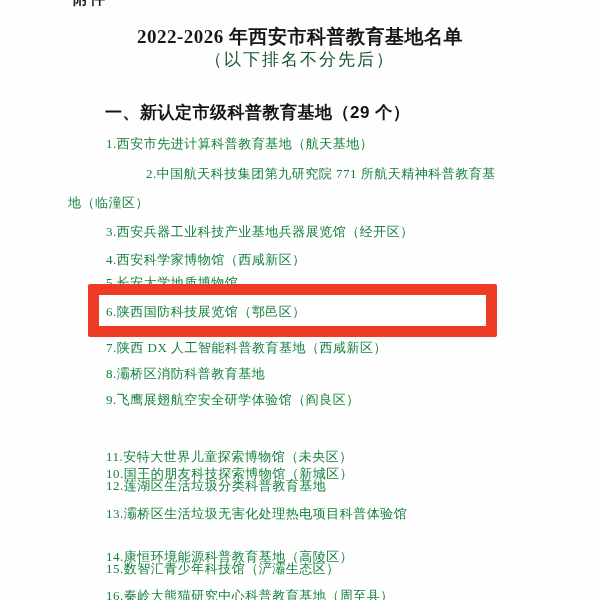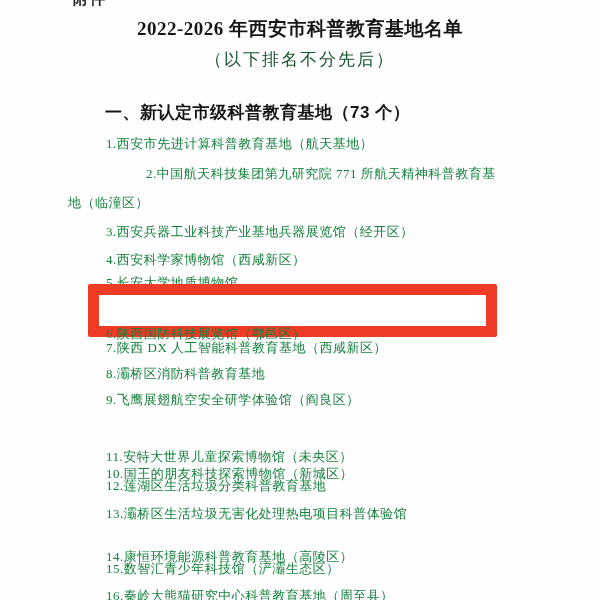--- a/index.html
+++ b/index.html
@@ -22,21 +22,21 @@
     font-size: 15px;
     font-weight: 600;
     color: #1e1e1e;
     letter-spacing: 2px;
     font-family: "Liberation Sans", "DejaVu Sans", sans-serif;
   }
   .title {
     position: absolute;
     top: 16px;
     left: 0; right: 0;
-    margin: 0;
+    margin: 8px;
     text-align: center;
     font-size: 19px;
     font-weight: bold;
     color: #161616;
     letter-spacing: 0.5px;
     font-family: "Liberation Serif", "DejaVu Serif", serif;
   }
   .subtitle {
     position: absolute;
     top: 48px;
@@ -66,21 +66,21 @@
     letter-spacing: 0.5px;
     white-space: nowrap;
     z-index: 1;
   }
   .l0  { top: 134px; }
   .l1  { top: 164px; margin-left: 40px; }
   .l2  { top: 193px; left: 68px; }
   .l3  { top: 222px; text-align: center; }
   .l4  { top: 250px; }
   .l5  { top: 273px; }
-  .l6  { top: 302px; z-index: 3; margin-top: 22px; }
+  .l6  { top: 302px; z-index: 3; }
   .l7  { top: 338px; }
   .l8  { top: 364px; }
   .l9  { top: 390px; }
   .l10 { top: 416px; margin-top: 48px; }
   .l11 { top: 447px; }
   .l12 { top: 476px; }
   .l13 { top: 504px; }
   .l14 { top: 531px; margin-top: 16px; }
   .l15 { top: 559px; }
   .l16 { top: 586px; }
@@ -101,21 +101,21 @@
 <body>
 
 <div class="page">
 
   <div class="attachment">附件</div>
 
   <h1 class="title">2022-2026 年西安市科普教育基地名单</h1>
 
   <div class="subtitle">（以下排名不分先后）</div>
 
-  <div class="heading">一、新认定市级科普教育基地（73 个）</div>
+  <div class="heading">一、新认定市级科普教育基地（29 个）</div>
 
   <div class="line l0">1.西安市先进计算科普教育基地（航天基地）</div>
   <div class="line l1">2.中国航天科技集团第九研究院 771 所航天精神科普教育基</div>
   <div class="line l2">地（临潼区）</div>
   <div class="line l3">3.西安兵器工业科技产业基地兵器展览馆（经开区）</div>
   <div class="line l4">4.西安科学家博物馆（西咸新区）</div>
   <div class="line l5">5.长安大学地质博物馆</div>
 
   <div class="highlight-box" style="border-color: rgb(238, 59, 38);"></div>
   <div class="line l6">6.陕西国防科技展览馆（鄠邑区）</div>

